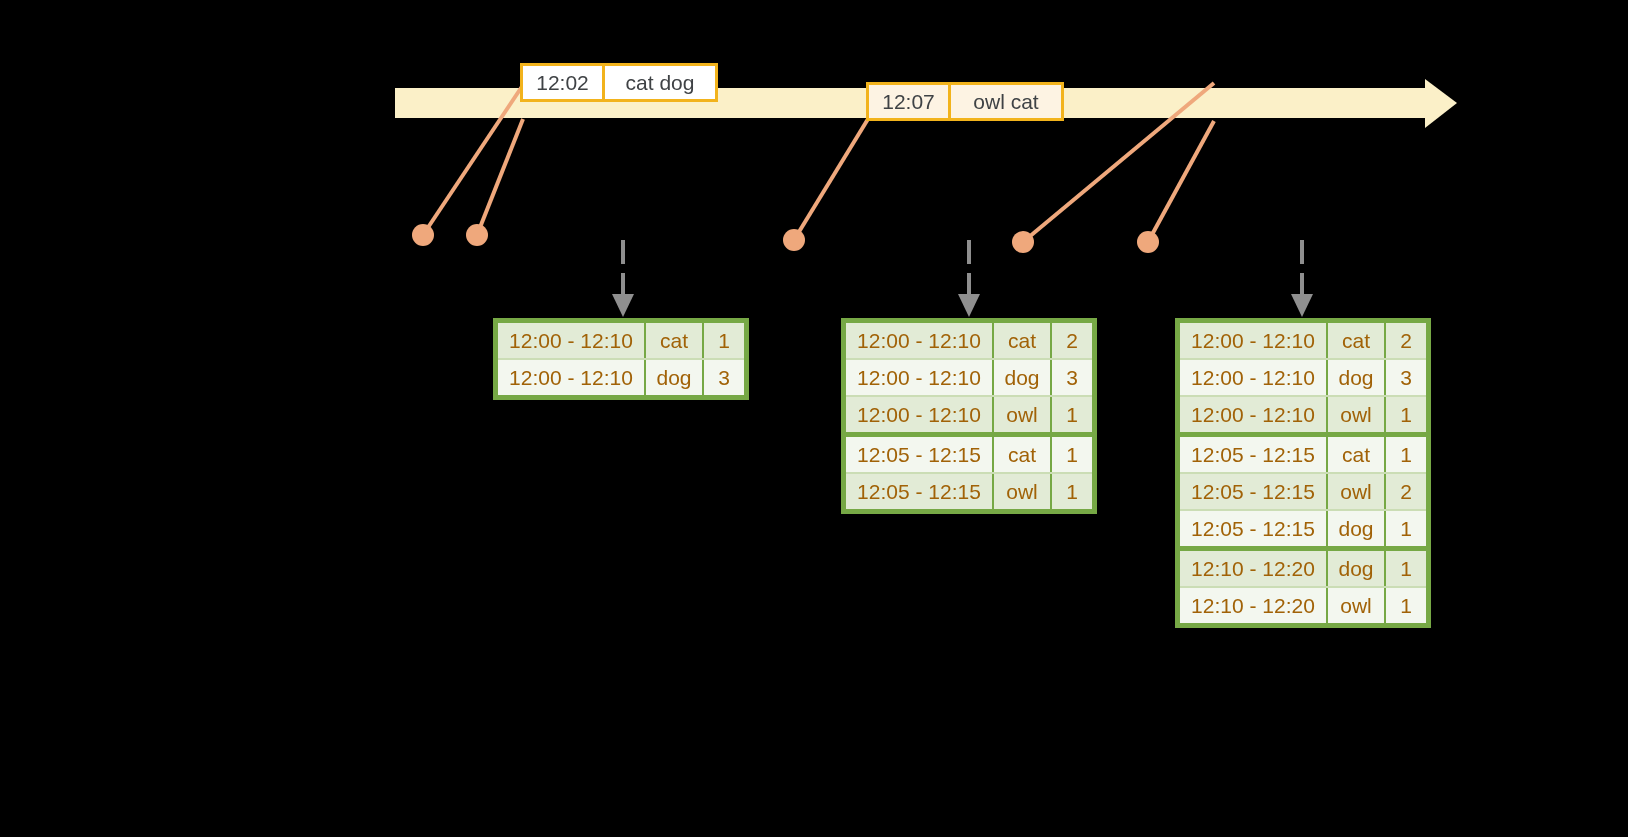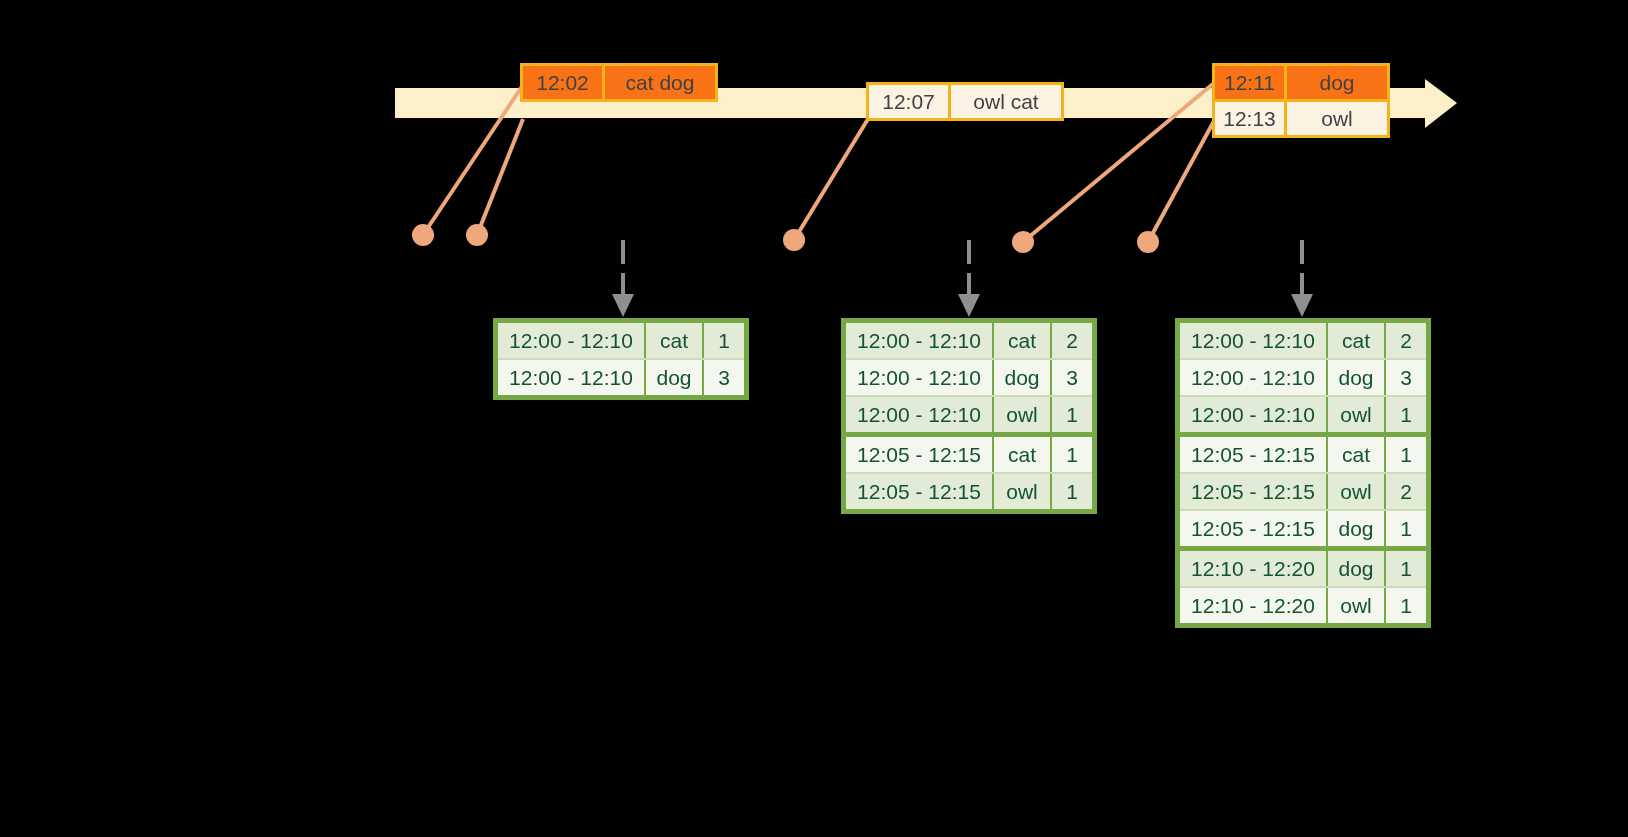--- a/index.html
+++ b/index.html
@@ -8,27 +8,27 @@
   #gfx{position:absolute;left:0;top:0;}
 
   table{position:absolute;border-collapse:collapse;table-layout:fixed;}
 
   
   .etable{border:3px solid #F2B31C;}
   .etable td{border:3px solid #F2B31C;height:33px;text-align:center;
              font-size:21px;color:#3F4245;padding:0;overflow:hidden;white-space:nowrap;}
   .e12 .c-time{width:79px;} .e12 .c-words{width:110px;}
   .e3  .c-time{width:69px;} .e3  .c-words{width:100px;}
-  tr.peach td{background:#f97316;}
+  tr.peach td{background:#ffffff;}
   tr.cream td{background:#FDF3E3;}
 
   
   .gtable{border:5px solid #76A845;}
   .gtable td{border:2px solid #76A845;border-top-color:#CBDDB5;border-bottom-color:#CBDDB5;
-             height:35px;text-align:center;font-size:21px;color:#14532d;padding:0;
+             height:35px;text-align:center;font-size:21px;color:#a16207;padding:0;
              overflow:hidden;white-space:nowrap;}
   .gtable tr:first-child td{border-top-color:#76A845;}
   .gtable tr.gsep td{border-top:5px solid #76A845;}
   .gtable tr.dark td{background:#E2EBD6;}
   .gtable tr.lite td{background:#F3F7EF;}
   .c-window{width:146px;} .c-word{width:56px;} .c-count{width:40px;}
 </style>
 </head>
 <body>
 
@@ -75,32 +75,20 @@
 
   <table class="etable e12" style="left:866px;top:82px;">
     <tbody>
         <tr class="cream">
       <td class="c-time">12:07</td>
       <td class="c-words">owl cat</td>
     </tr>
   </tbody>
     </table>
 
-  <table class="etable e3" style="left:1212px;top:63px;">
-    <tbody>
-        <tr class="peach">
-      <td class="c-time">12:11</td>
-      <td class="c-words">dog</td>
-    </tr>
-    <tr class="cream">
-      <td>12:13</td>
-      <td>owl</td>
-    </tr>
-  </tbody>
-    </table>
 
   <table class="gtable" style="left:493px;top:318px;">
     <tbody>
         <tr class="dark">
       <td class="c-window">12:00 - 12:10</td>
       <td class="c-word">cat</td>
       <td class="c-count">1</td>
     </tr>
     <tr class="lite">
       <td>12:00 - 12:10</td>

